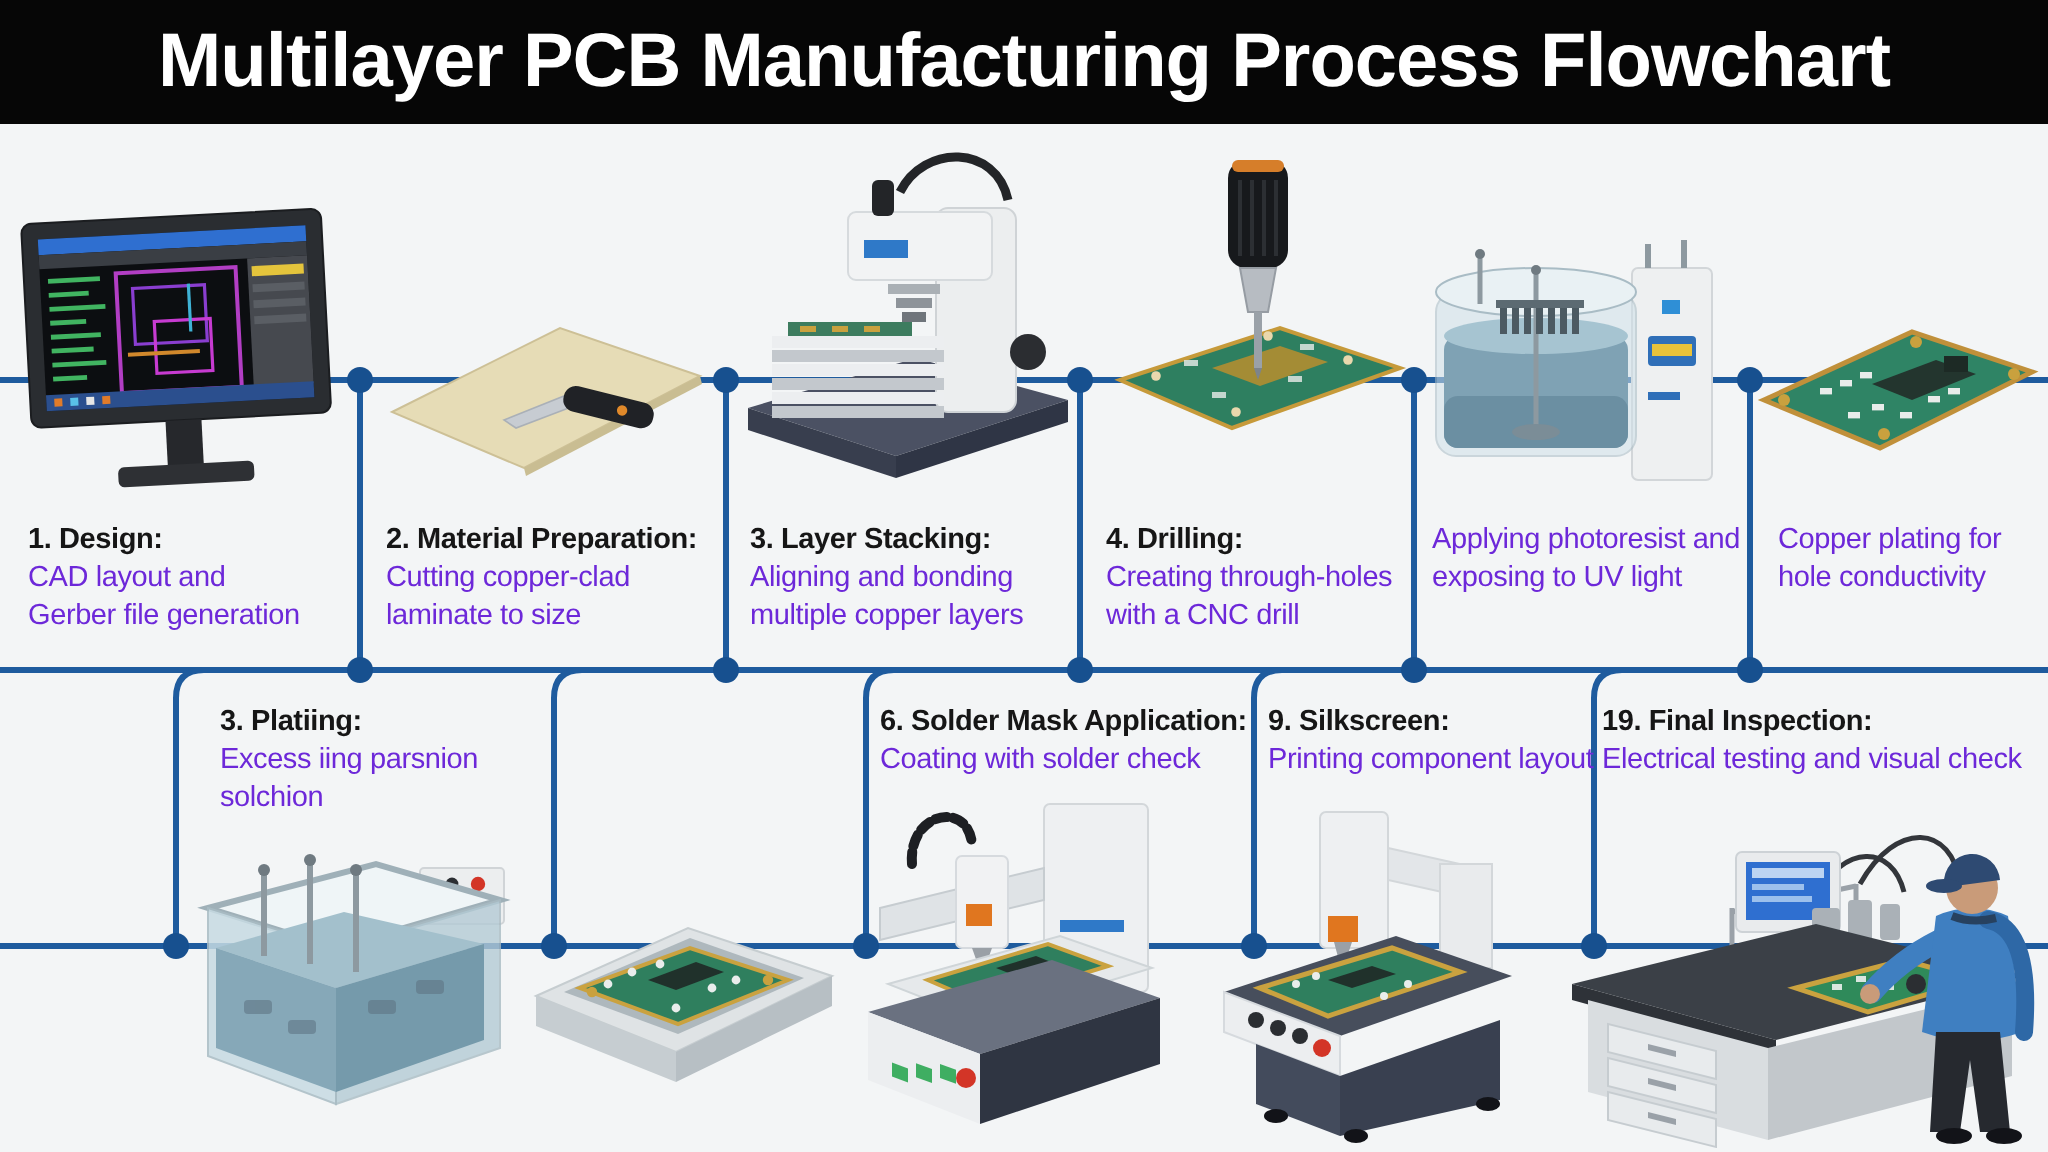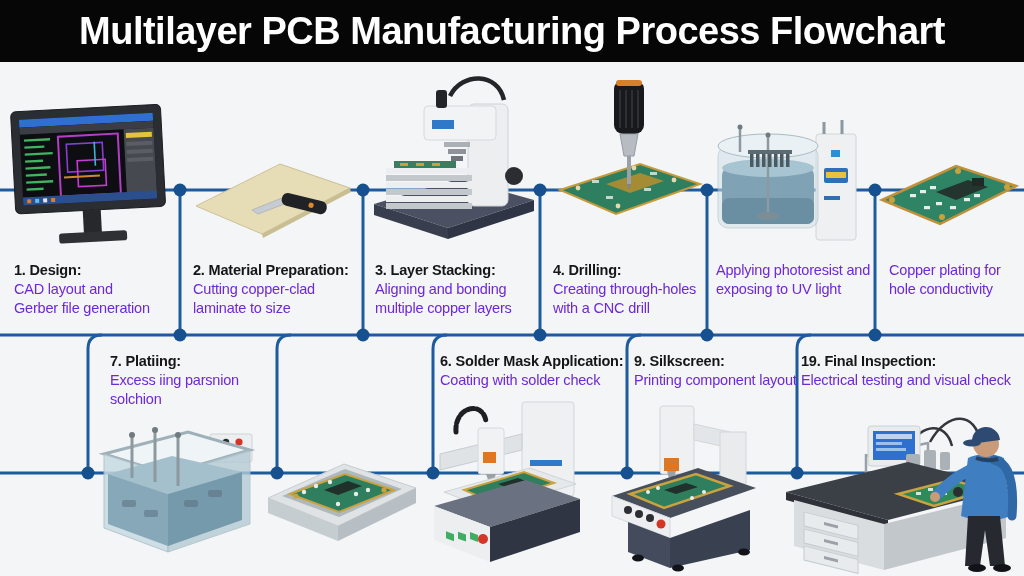--- a/index.html
+++ b/index.html
@@ -252,21 +252,21 @@
   <div class="step" style="left:716px;top:261px;width:158px">
     <div class="step-desc">Applying photoresist and
 exposing to UV light</div>
   </div>
   <div class="step" style="left:889px;top:261px;width:132px">
     <div class="step-desc">Copper plating for
 hole conductivity</div>
   </div>
 
   <div class="step" style="left:110px;top:352px;width:155px">
-    <div class="step-title">7. Platiing:</div>
+    <div class="step-title">3. Platiing:</div>
     <div class="step-desc">Excess iing parsnion
 solchion</div>
   </div>
   <div class="step" style="left:440px;top:352px;width:186px">
     <div class="step-title">6. Solder Mask Application:</div>
     <div class="step-desc">Coating with solder check</div>
   </div>
   <div class="step" style="left:634px;top:352px;width:160px">
     <div class="step-title">9. Silkscreen:</div>
     <div class="step-desc">Printing component layout</div>

